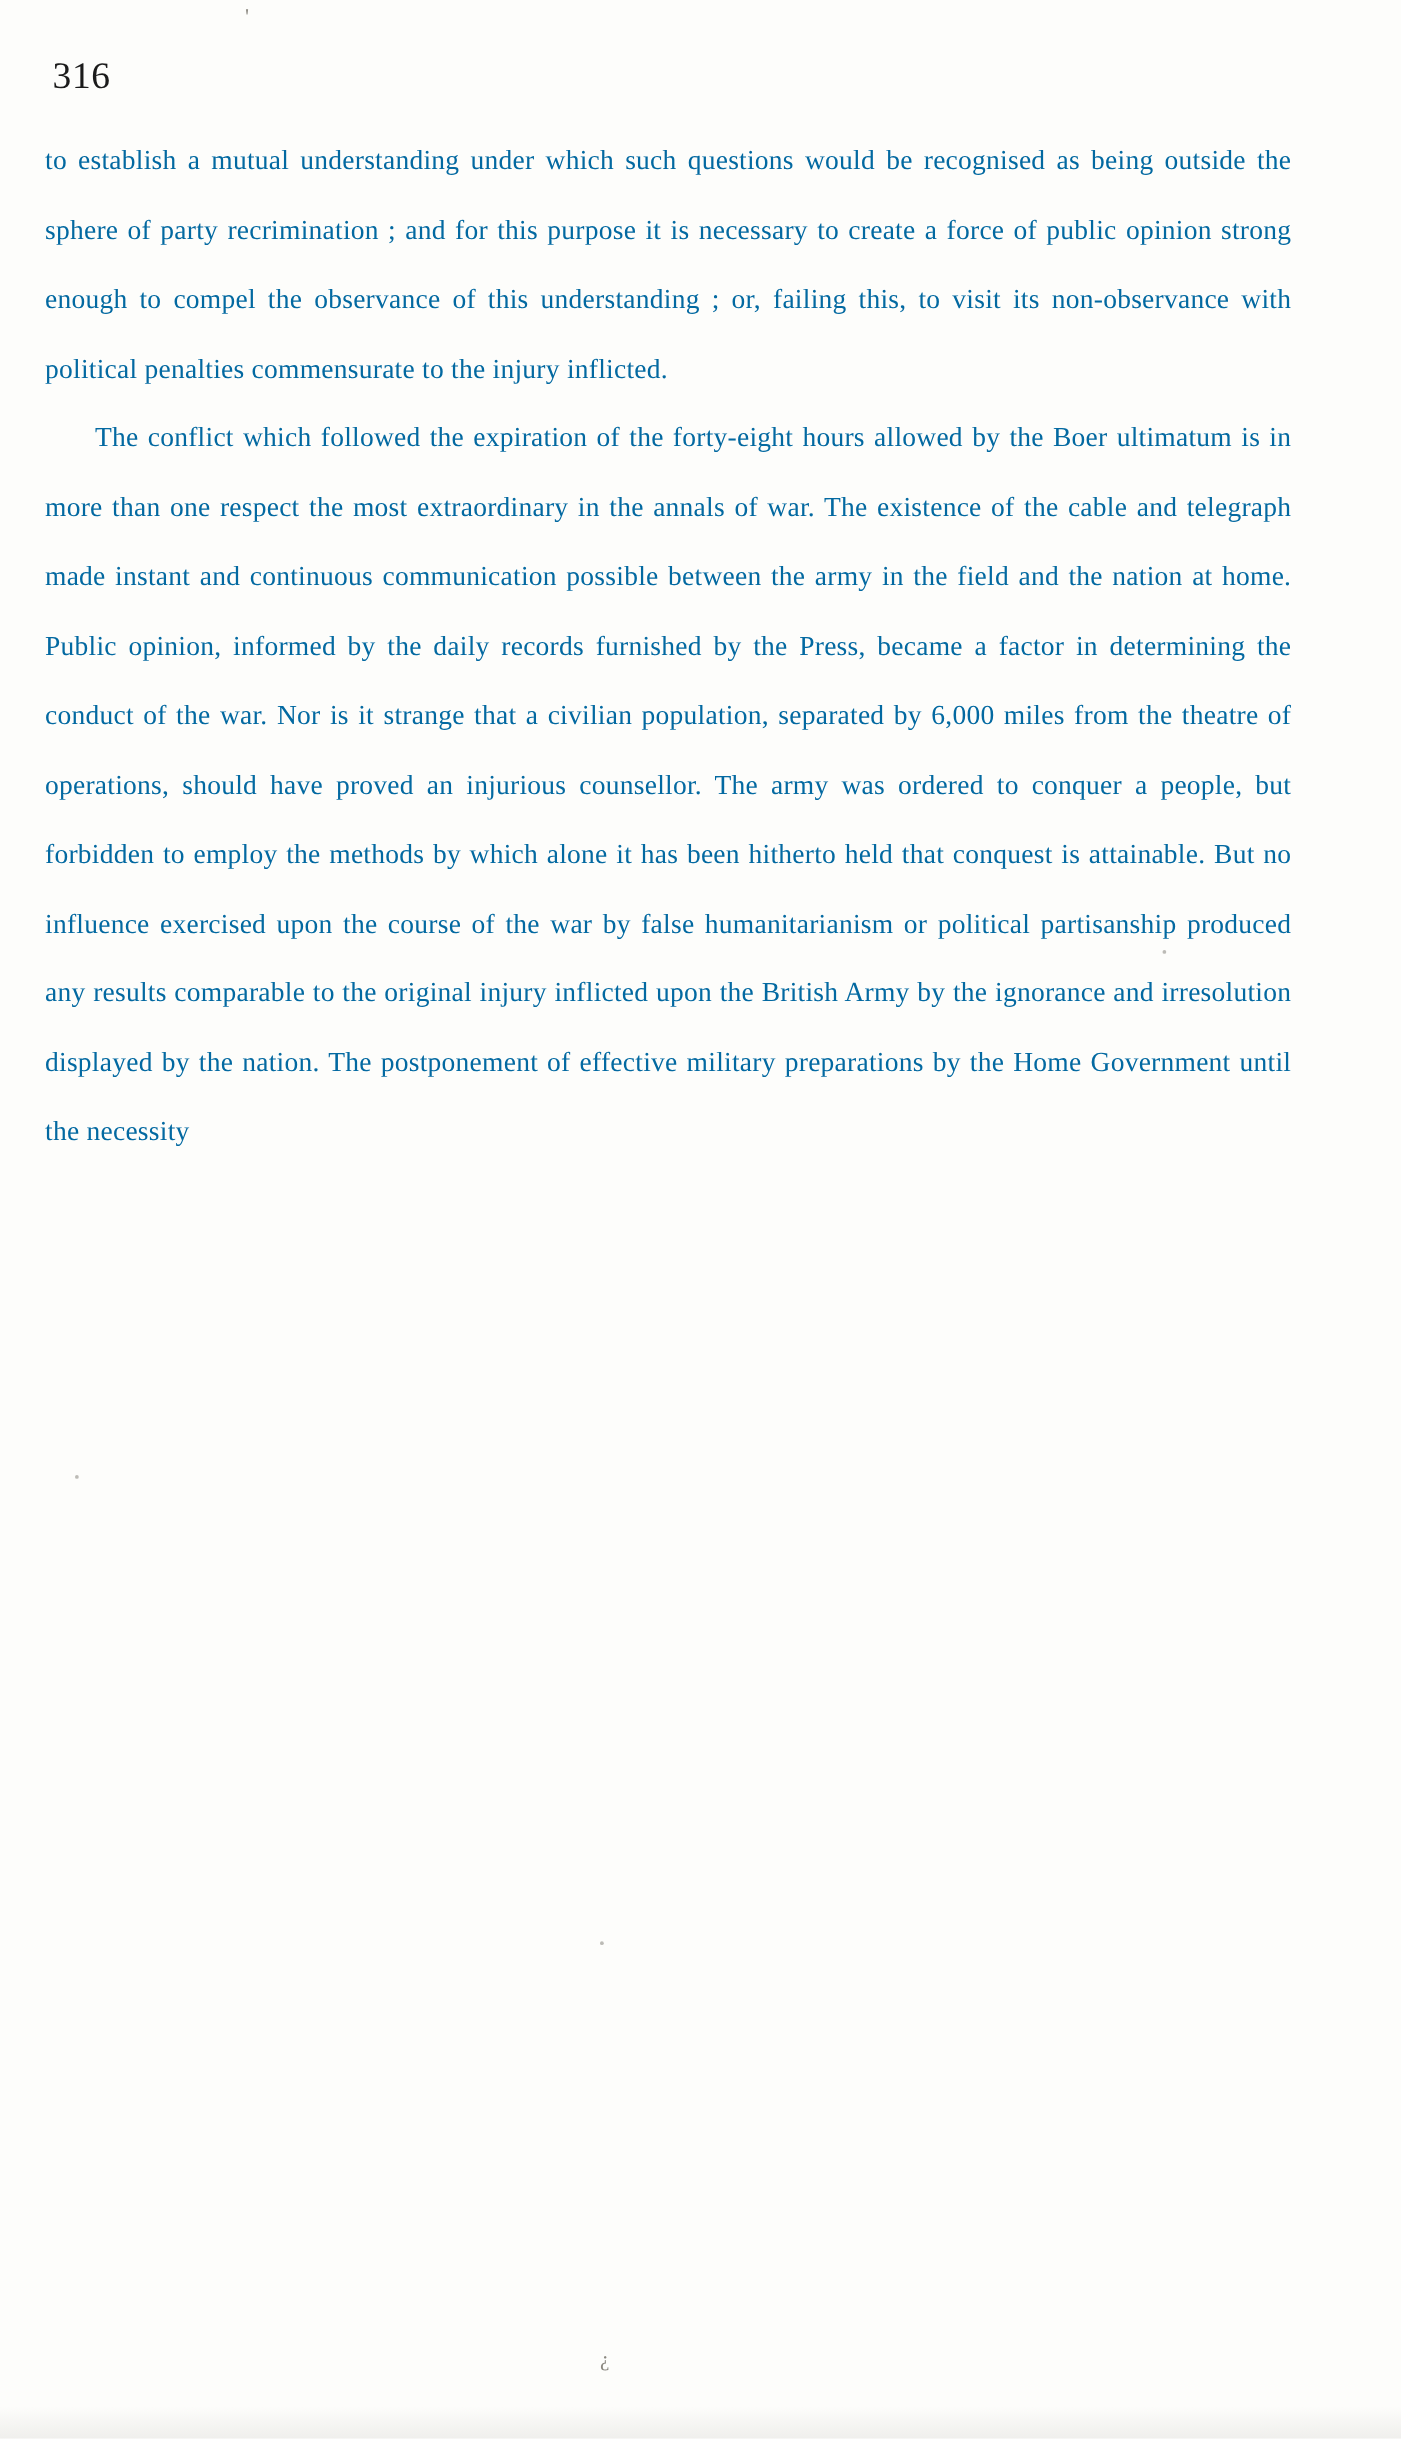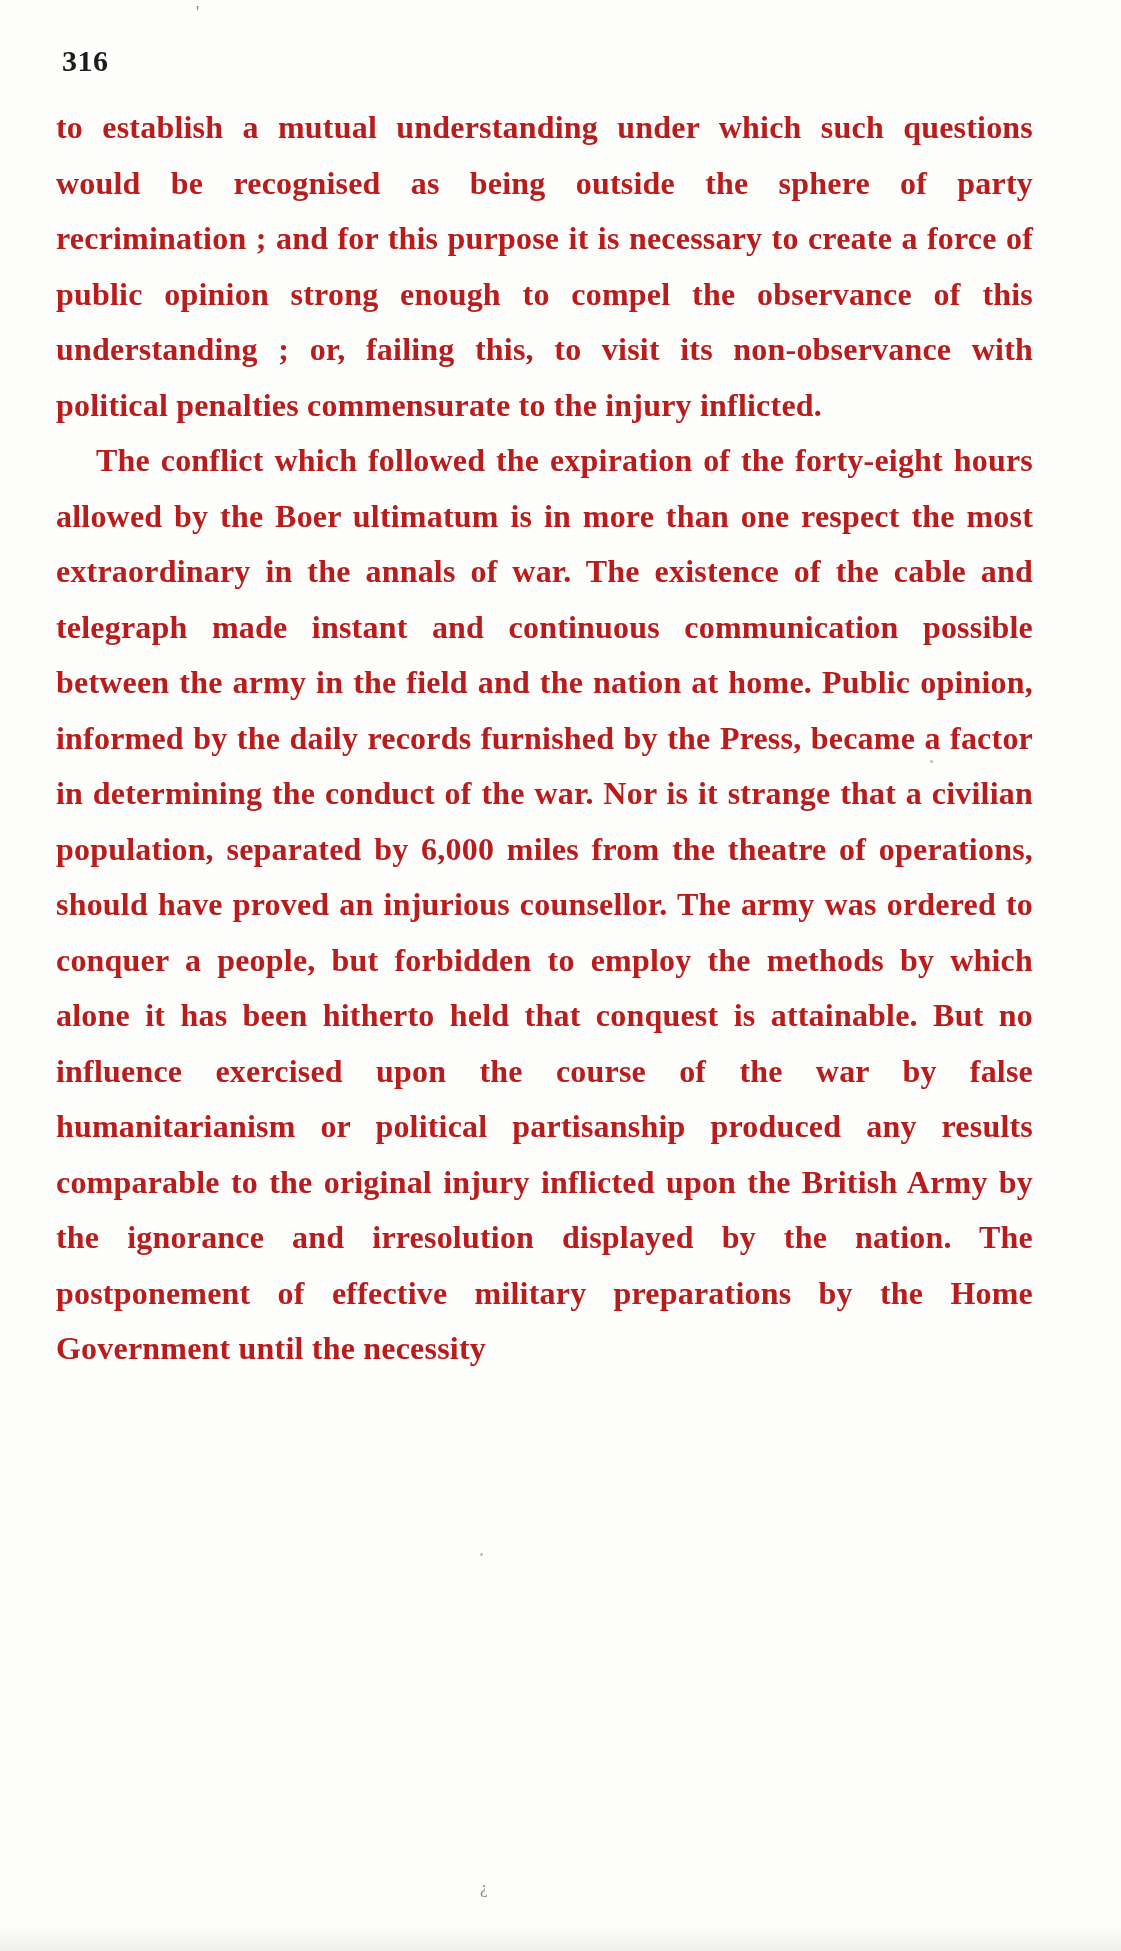--- a/index.html
+++ b/index.html
@@ -17,22 +17,21 @@
   }
   .page {
     position: absolute;
     top: 0;
     left: 0;
     width: 1121px;
     height: 1951px;
     background: #fdfdfb;
   }
   .page-inner {
-    padding: 44px 88px 0 56px;
-    font-weight: bold;
+    padding: 44px 88px 0 36px;
   }
   .header-line {
     display: flex;
     align-items: baseline;
     margin: 0 0 22px 0;
     padding-left: 6px;
   }
   .folio {
     font-size: 30px;
     letter-spacing: 0.5px;
@@ -41,25 +40,25 @@
     font-family: "Liberation Serif", serif;
   }
   .running-head {
     font-size: 33px;
     letter-spacing: 5.5px;
     color: #141414;
     word-spacing: 6px;
     font-family: "Liberation Serif", serif;
   }
   .body-text {
-    font-size: 32px;
+    font-size: 22px;
     line-height: 55.5px;
     text-align: justify;
     text-justify: inter-word;
-    color: #b91c1c;
+    color: #0369a1;
     letter-spacing: 0.2px;
   }
   .body-text p {
     margin: 0;
   }
   .body-text p.indent {
     text-indent: 40px;
   }
   .body-text p + p {
     margin-top: 0px;

